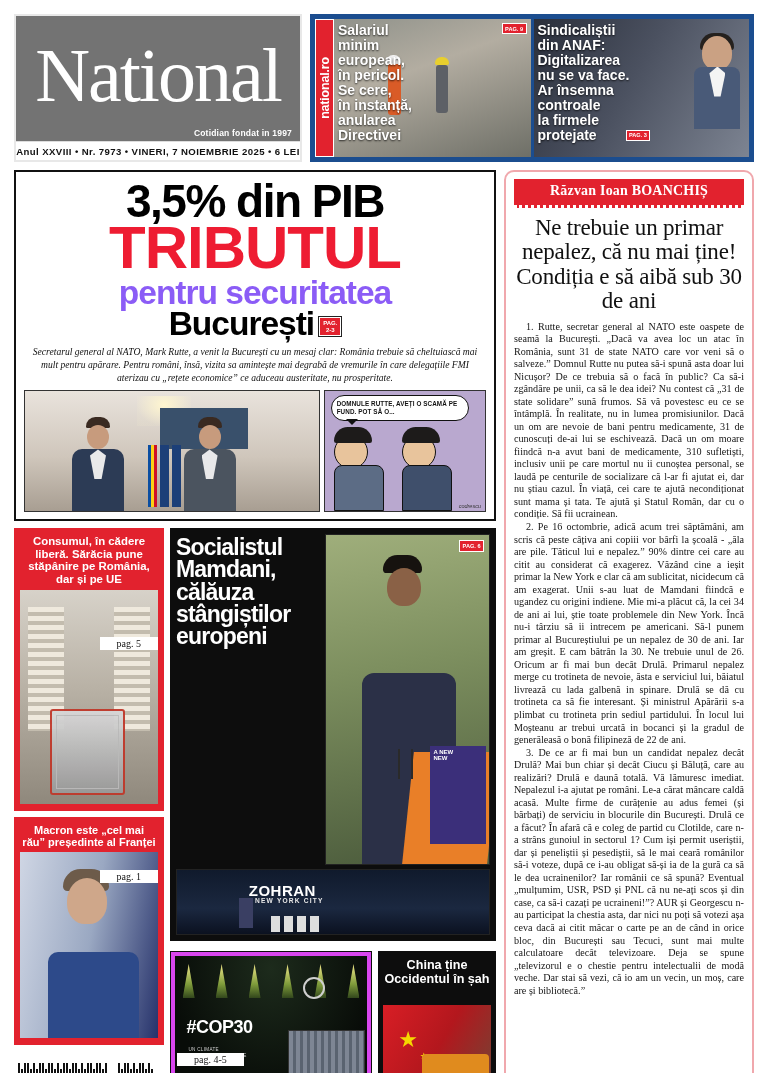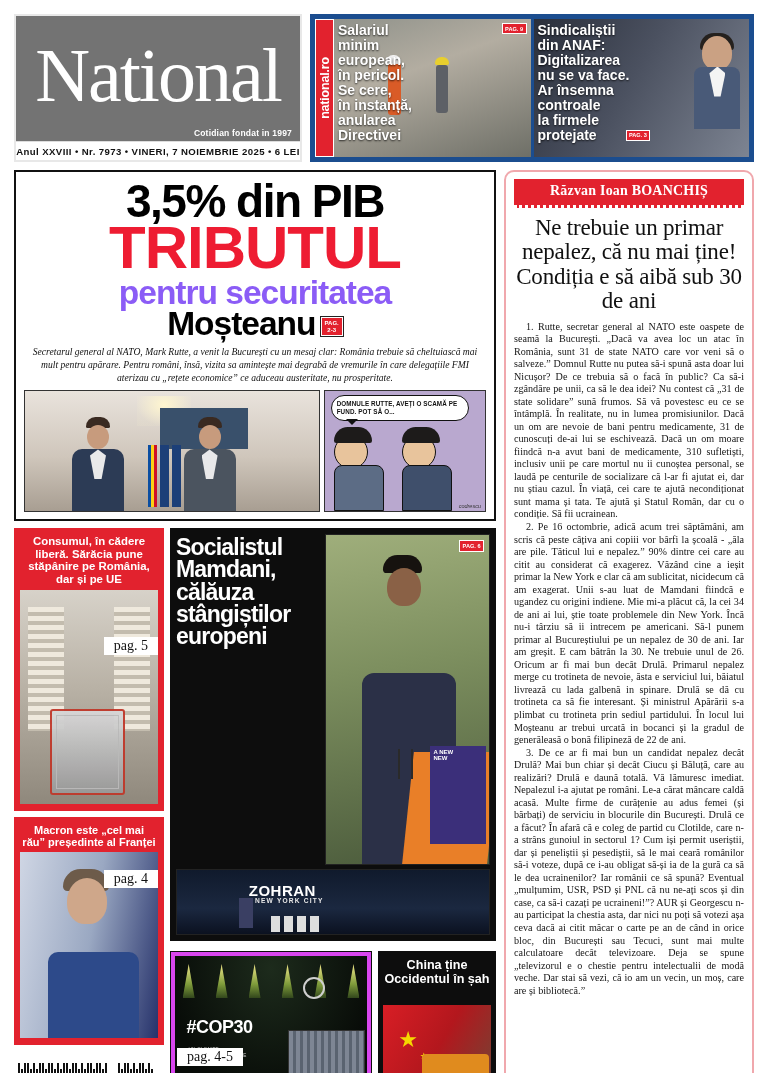--- a/index.html
+++ b/index.html
@@ -194,22 +194,22 @@
     display:flex; flex-direction:column;
   }
   .red-title {
     color:#fff; font-weight:bold; font-size:11.4px; line-height:1.1;
     text-align:center; padding:1px 2px 4px;
   }
   .red-title.small { font-size:11px; }
   .photo-slot { position:relative; border:0; overflow:hidden; flex:1; min-height:60px; }
   .pag-white {
     position:absolute; background:#fff; color:#111;
-    font-family:"Liberation Serif", serif; font-size:14px;
-    padding:1px 10px; z-index:5;
+    font-family:"Liberation Serif", serif; font-size:10px;
+    padding:1px 17px; z-index:5;
   }
 
   .ph-store{position:absolute;inset:0;background:linear-gradient(180deg,#d7d2c9 0%,#b9b2a6 45%,#8f887c 100%);}
   .ph-store::before{content:"";position:absolute;left:6%;top:8%;width:26%;height:58%;
     background:repeating-linear-gradient(180deg,#efe9dd 0 5px,#c3bcae 5px 9px);}
   .ph-store::after{content:"";position:absolute;right:6%;top:8%;width:26%;height:58%;
     background:repeating-linear-gradient(180deg,#efe9dd 0 5px,#c3bcae 5px 9px);}
   .cart{position:absolute;left:22%;bottom:4%;width:54%;height:40%;
     background:linear-gradient(180deg,#d8d8d8,#9a9a9a);border:2px solid #c0392b;border-radius:3px;
     opacity:.95;}
@@ -361,21 +361,21 @@
 
   <div class="body-row">
 
     <div class="left-col">
 
       <div class="lead-box">
         <div class="hl1">3,5% din PIB</div>
         <div class="hl2">TRIBUTUL</div>
         <div class="hl3">pentru securitatea</div>
         <div class="hl4wrap">
-          <div class="hl4">Moșteanu</div>
+          <div class="hl4">București</div>
           <div class="pag-sq" style="white-space:pre-line">PAG.
 2-3</div>
         </div>
 
         <div class="deck">Secretarul general al NATO, Mark Rutte, a venit la București cu un mesaj clar: România trebuie să cheltuiască mai mult pentru apărare. Pentru români, însă, vizita sa amintește mai degrabă de vremurile în care delegațiile FMI aterizau cu „rețete economice” ce aduceau austeritate, nu prosperitate.</div>
 
         <div class="lead-media">
           <div class="lead-photo">
             <div class="chandelier"></div>
             <div class="hall-win"></div>
@@ -425,21 +425,21 @@
           </div>
 
           <div class="red-box" style="flex:1">
             <div class="red-title small">Macron este „cel mai rău” președinte al Franței</div>
             <div class="photo-slot">
               <div class="ph-macron">
                   <div class="mhr"></div>
                   <div class="mh"></div>
                   <div class="mb"></div>
                 </div>
-              <div class="pag-white" style="right:0;top:10%">pag. 4</div>
+              <div class="pag-white" style="right:0;top:10%">pag. 1</div>
             </div>
           </div>
 
           <div class="barcode-row">
             <div>
               <div class="bc">
                 <i></i>
                   <i class="s"></i>
                   <i></i>
                   <i></i>

